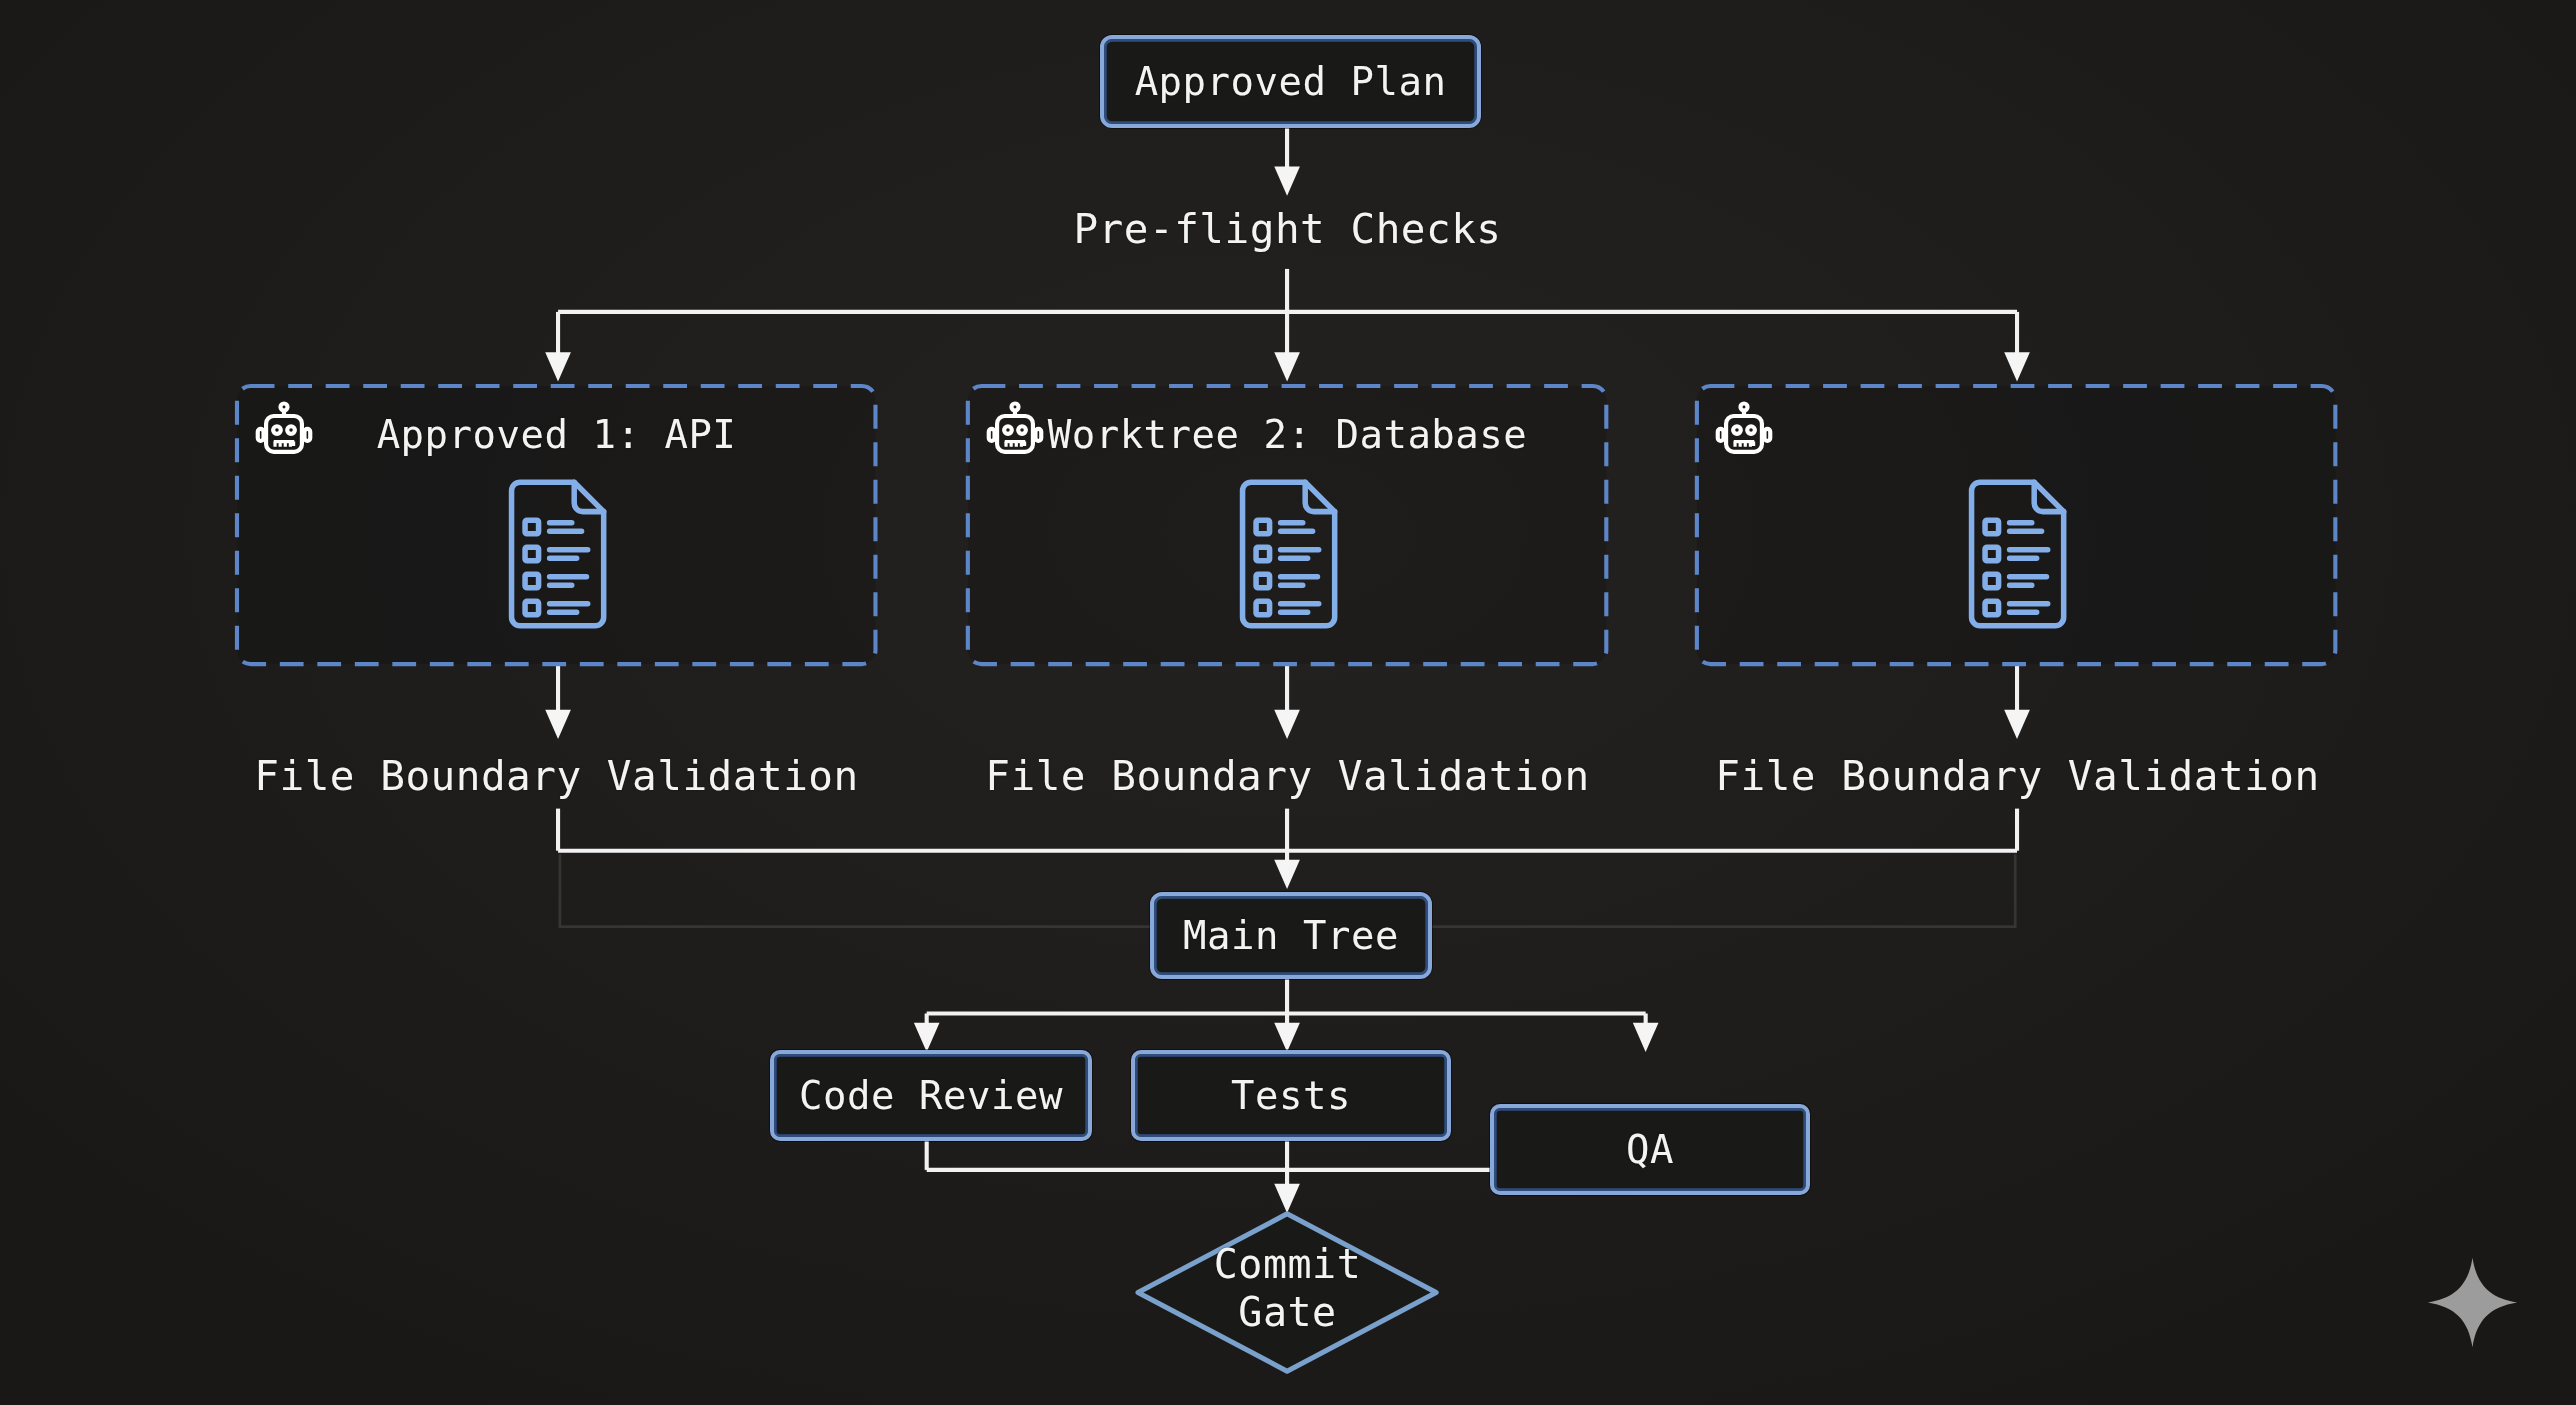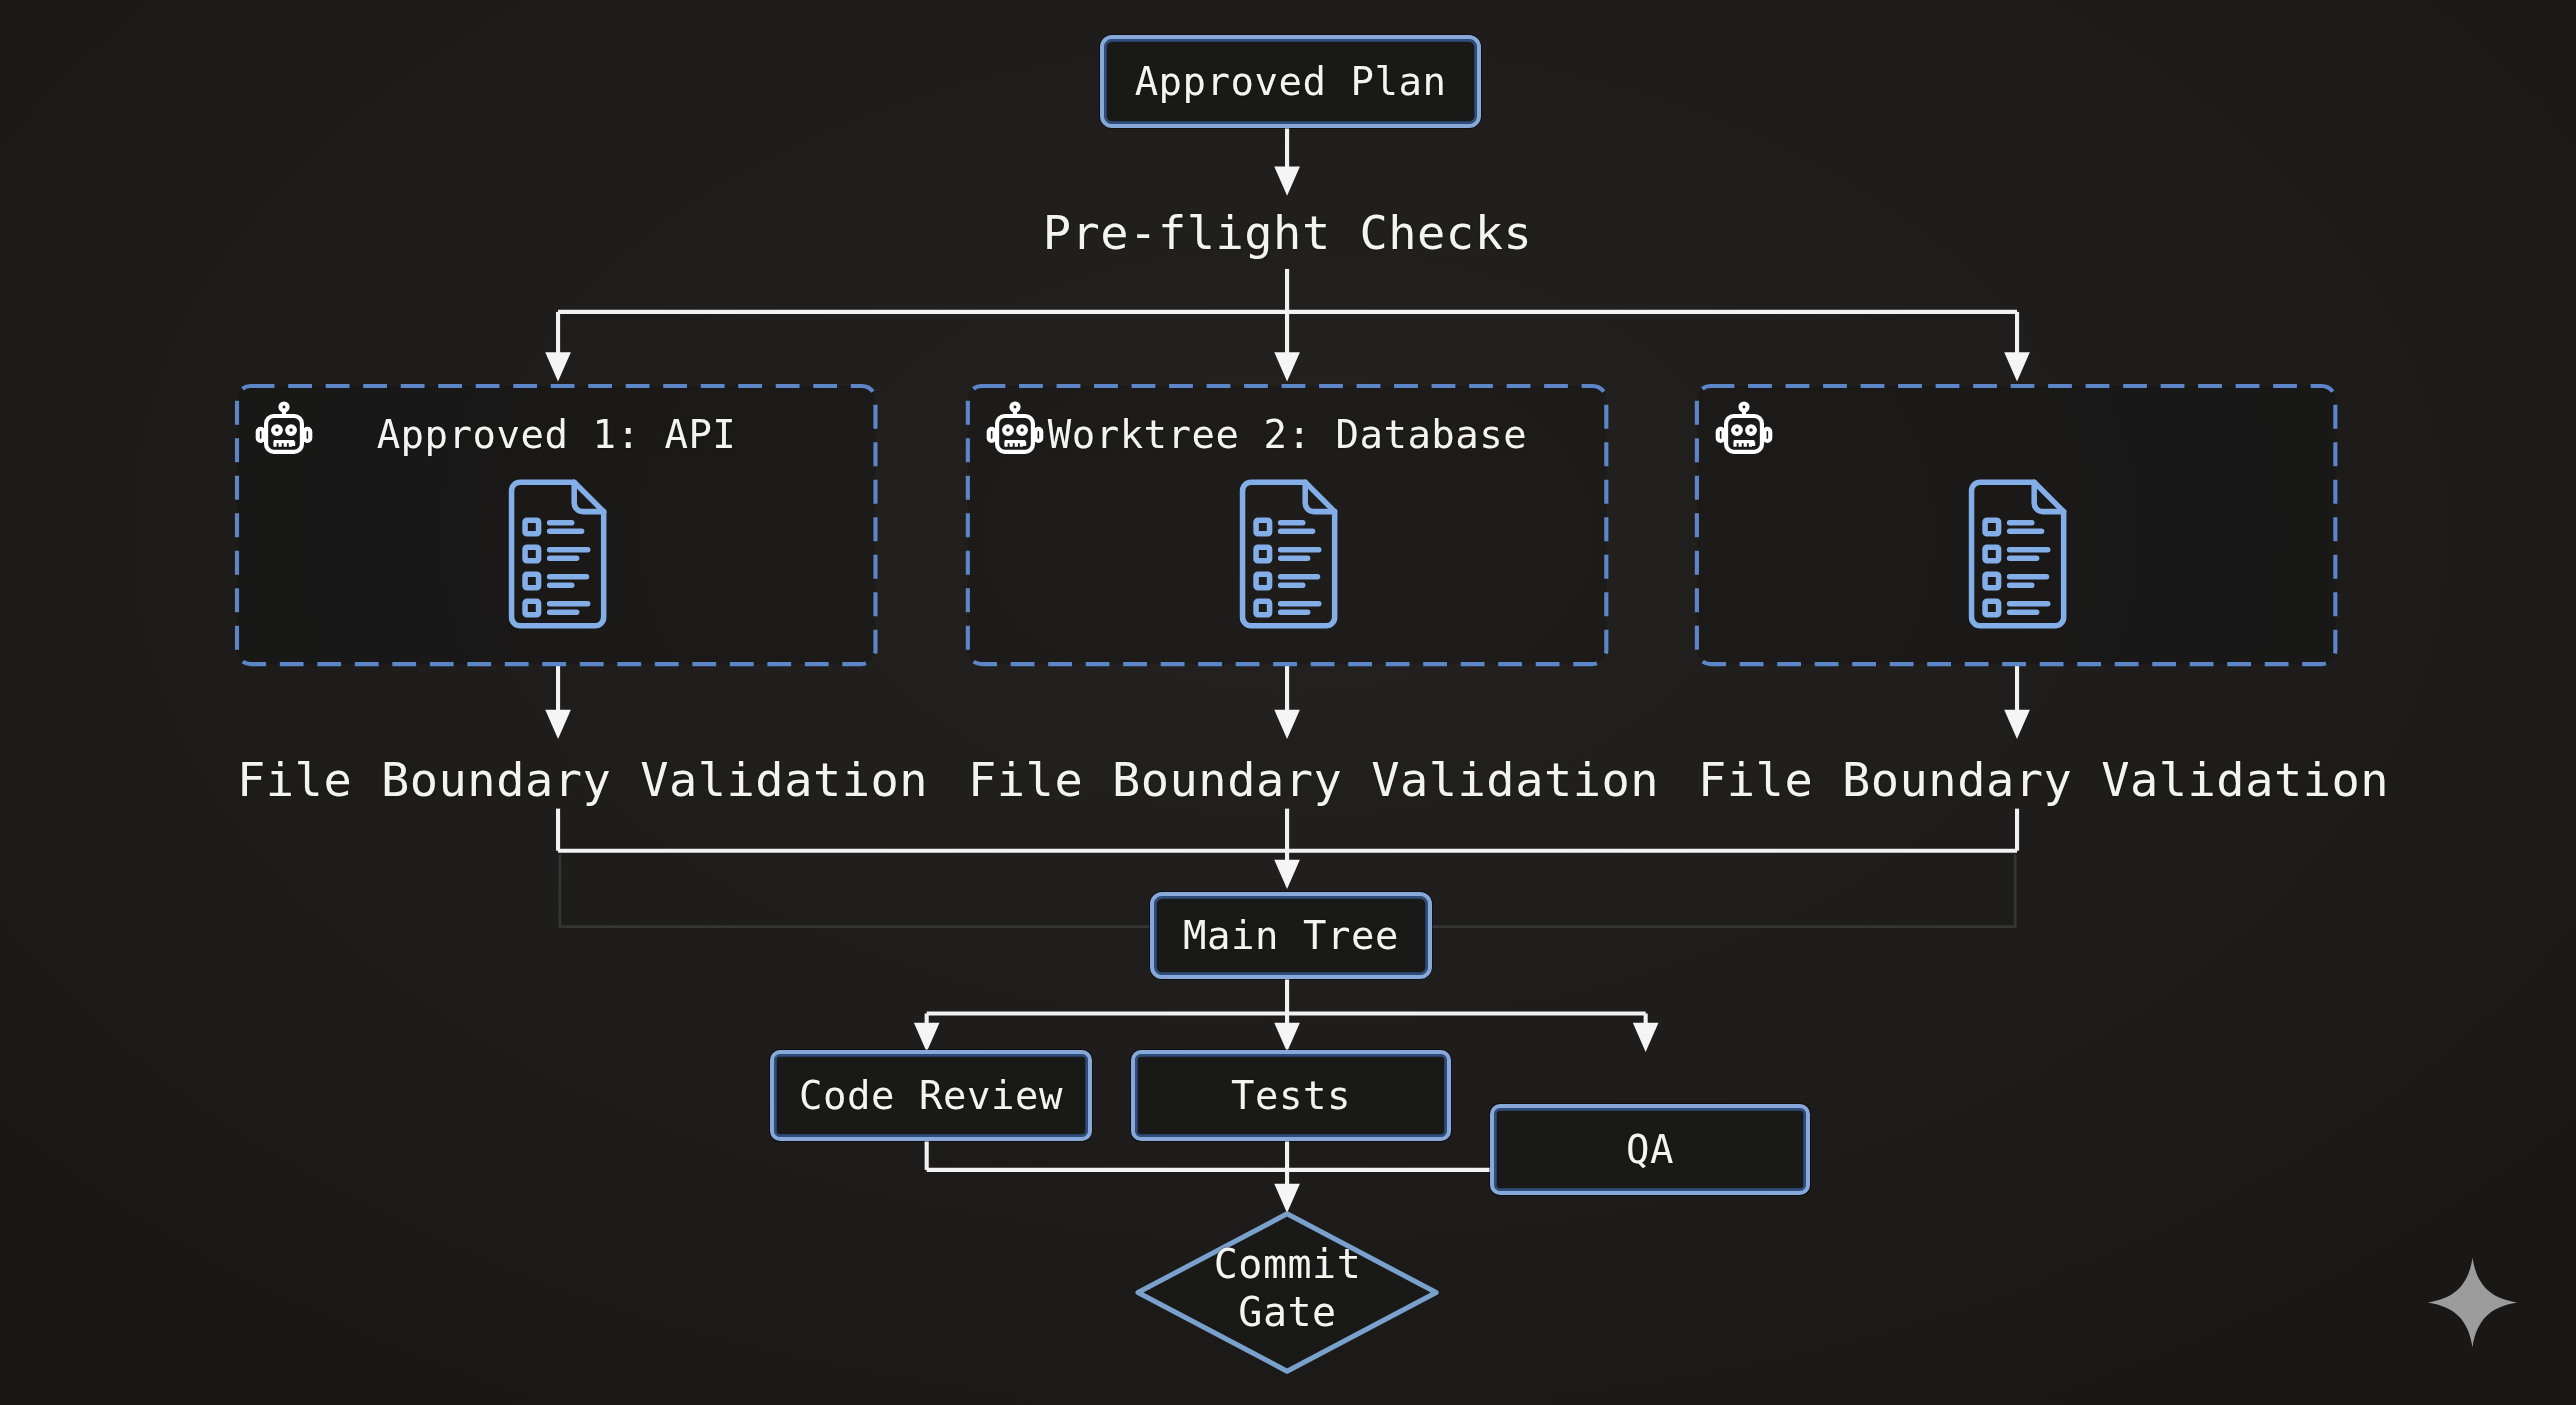--- a/index.html
+++ b/index.html
@@ -20,21 +20,21 @@
     border:4.6px solid #87a8d8;
     border-radius:12px;
     box-shadow:inset 0 0 0 2.7px #2e4d7d, 0 0 0 0.9px rgba(0,0,0,.45);
     font-size:39px;letter-spacing:0.5px;
     text-shadow:0 0 1.8px rgba(0,0,0,.85), 0 0 0.9px rgba(255,255,255,.25);
     white-space:nowrap;
   }
   .flow-label{
     position:absolute;z-index:3;
     text-align:center;
-    font-size:47px;letter-spacing:0.5px;
+    font-size:41px;letter-spacing:0.5px;
     text-shadow:0 0 1.8px rgba(0,0,0,.85), 0 0 0.9px rgba(255,255,255,.25);
     white-space:nowrap;
   }
   .worktree{
     position:absolute;z-index:3;
     width:639px;height:278px;top:386px;
   }
   .wt-title{
     position:absolute;left:0;right:0;top:22px;height:53px;
     display:flex;align-items:center;justify-content:center;

